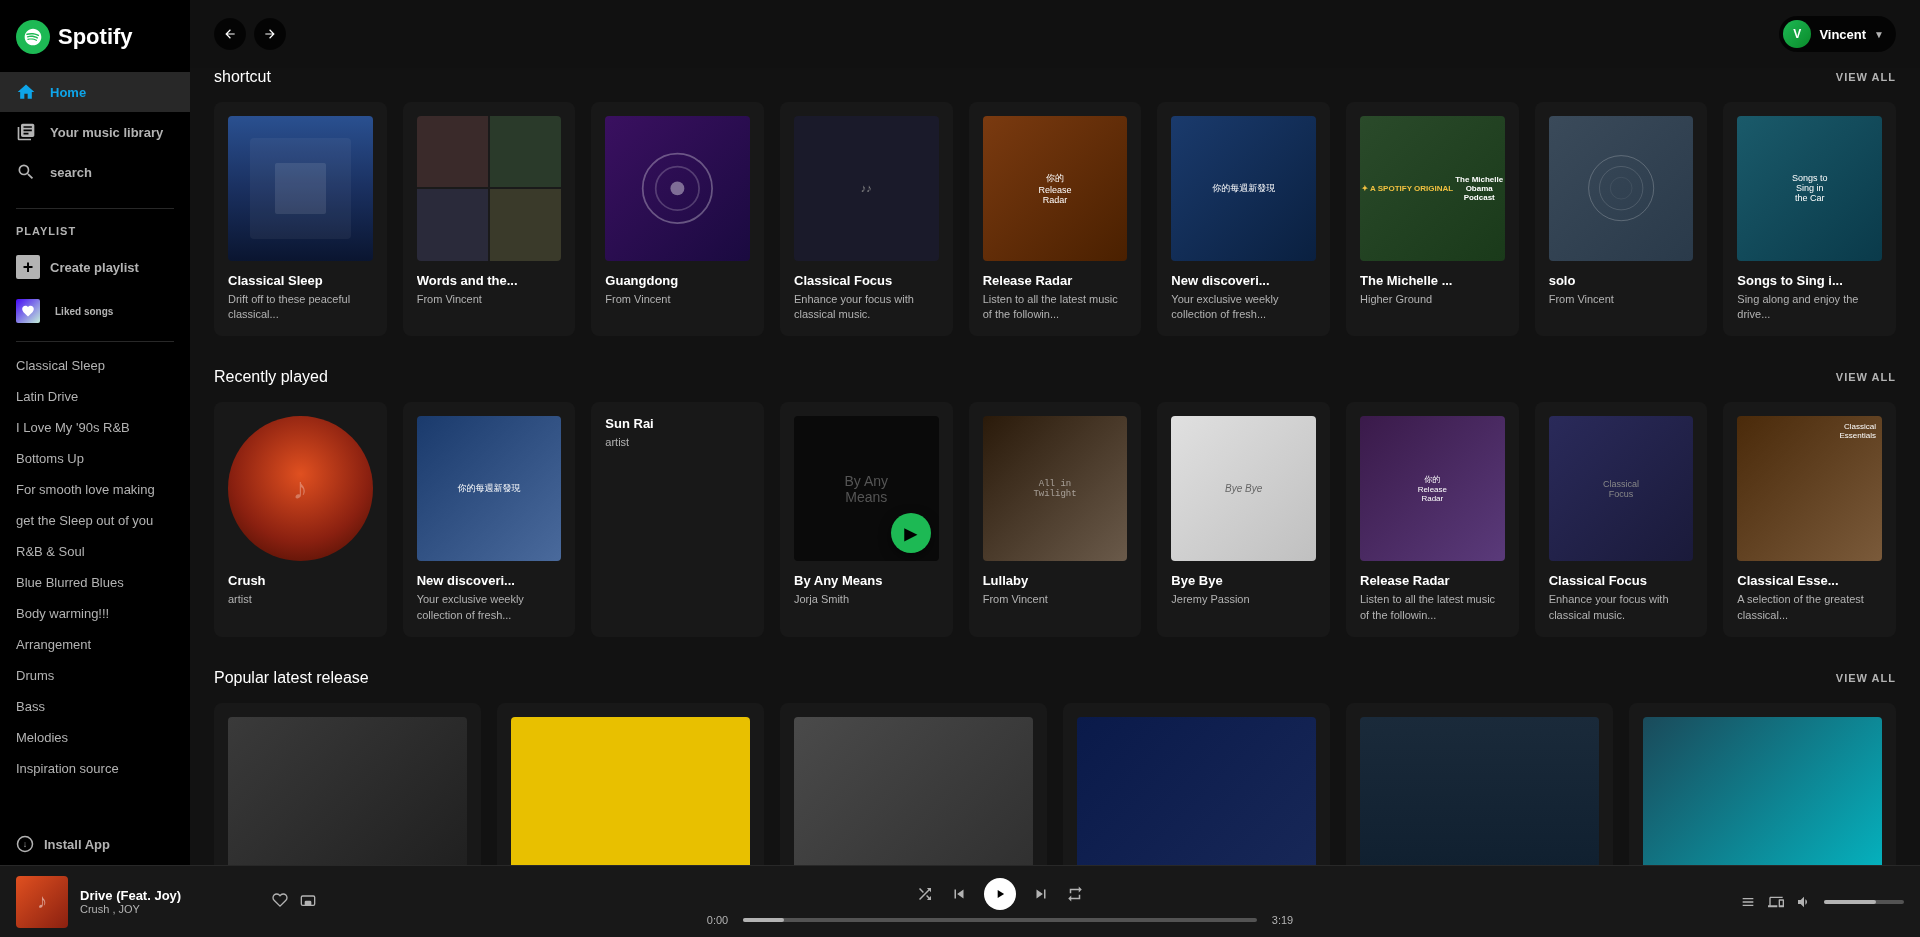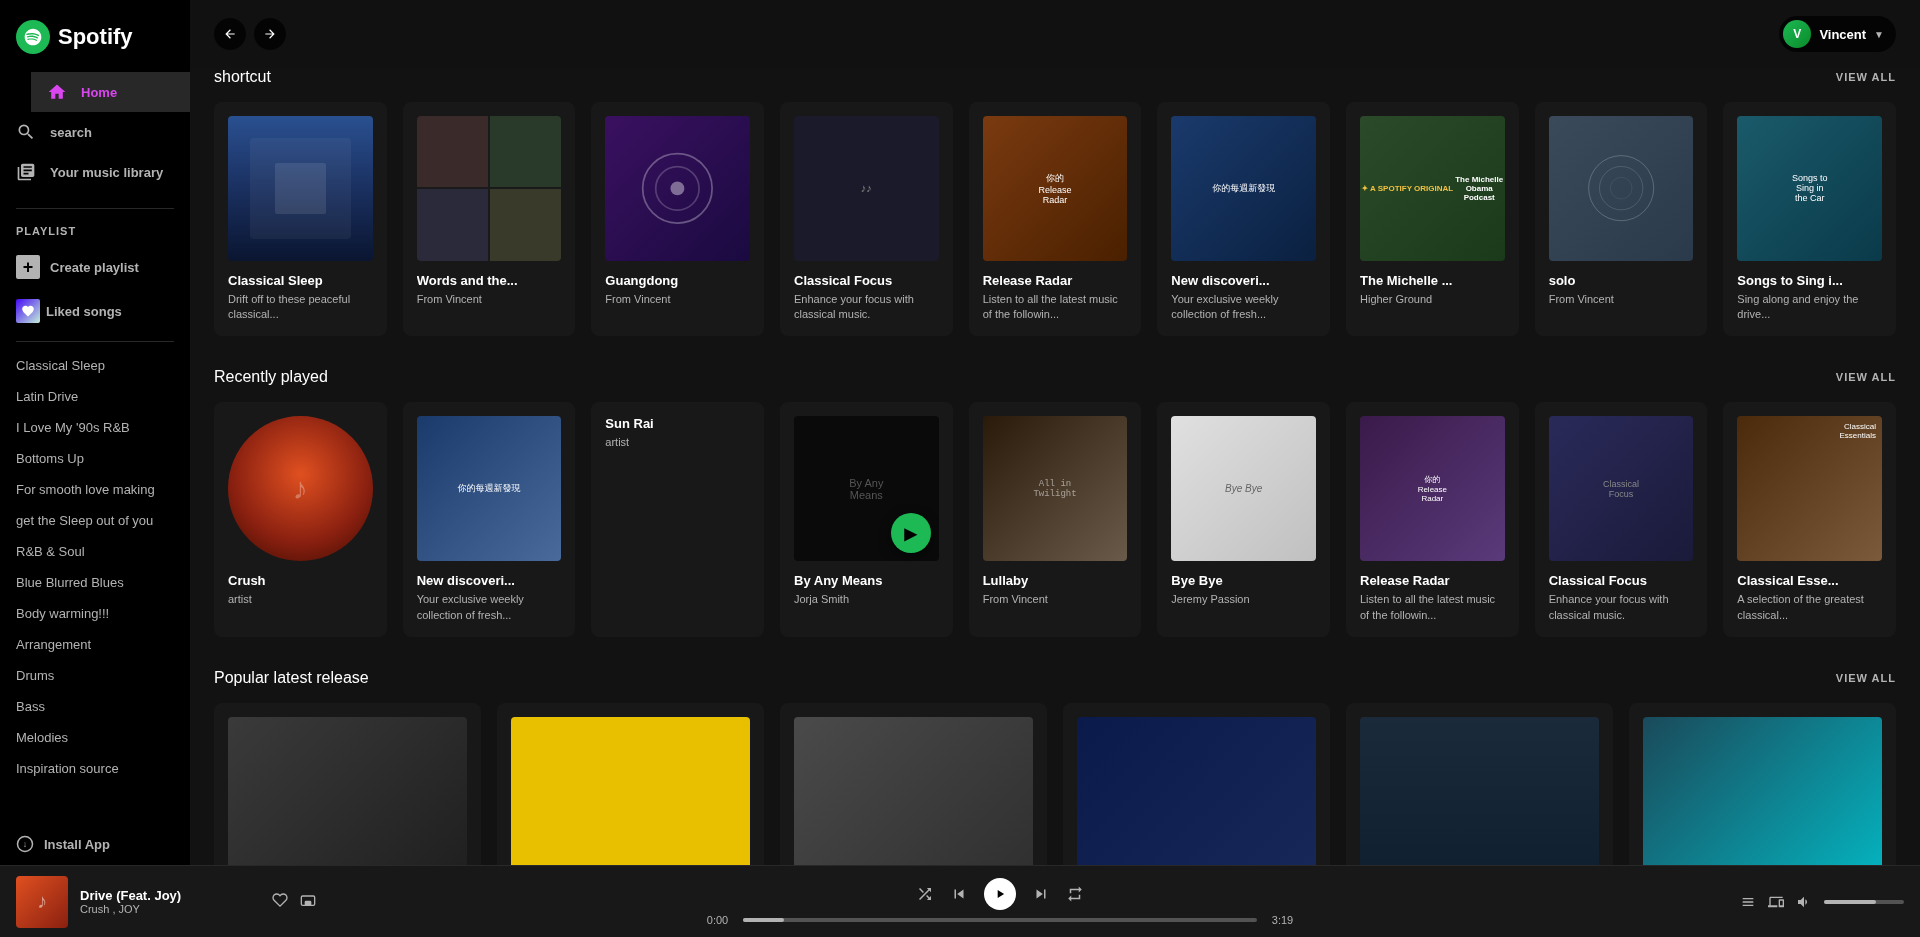--- a/index.html
+++ b/index.html
@@ -10,33 +10,33 @@
     
     .sidebar { width: 190px; background: #000; display: flex; flex-direction: column; overflow-y: auto; flex-shrink: 0; }
     .sidebar-logo { display: flex; align-items: center; padding: 20px 16px 10px; gap: 10px; }
     .spotify-logo { display: flex; align-items: center; gap: 8px; }
     .spotify-logo-circle { width: 34px; height: 34px; background: #1DB954; border-radius: 50%; display: flex; align-items: center; justify-content: center; }
     .spotify-logo-circle svg { width: 20px; height: 20px; }
     .spotify-logo-text { font-size: 22px; font-weight: 700; color: #fff; }
     
     .sidebar-nav { padding: 8px 0; }
     .sidebar-nav-item { display: flex; align-items: center; gap: 14px; padding: 10px 16px; cursor: pointer; color: #b3b3b3; font-size: 13px; font-weight: 600; }
-    .sidebar-nav-item.active { color: #d946ef; background: #282828; margin-left: 31px; }
+    .sidebar-nav-item.active { color: #0ea5e9; background: #282828; }
     .sidebar-nav-item .nav-icon { width: 20px; height: 20px; fill: currentColor; }
     
     .sidebar-divider { border: none; border-top: 1px solid #282828; margin: 8px 16px; }
     
     .sidebar-section-title { padding: 8px 16px; font-size: 11px; font-weight: 700; color: #b3b3b3; letter-spacing: 1px; text-transform: uppercase; }
     
     .sidebar-playlist-item { padding: 8px 16px; font-size: 13px; color: #b3b3b3; cursor: pointer; white-space: nowrap; overflow: hidden; text-overflow: ellipsis; }
     
     .sidebar-create-btn { display: flex; align-items: center; gap: 10px; padding: 10px 16px; cursor: pointer; color: #b3b3b3; font-size: 13px; font-weight: 600; }
     .create-icon { width: 24px; height: 24px; background: #b3b3b3; border-radius: 2px; display: flex; align-items: center; justify-content: center; color: #000; font-size: 18px; font-weight: 700; }
     
-    .liked-songs-btn { display: flex; align-items: center; gap: 6px; padding: 10px 16px; cursor: pointer; color: #b3b3b3; font-size: 13px; font-weight: 600; }
+    .liked-songs-btn { display: flex; align-items: center; gap: 15px; padding: 10px 16px; cursor: pointer; color: #b3b3b3; font-size: 10px; font-weight: 600; }
     .liked-icon { width: 24px; height: 24px; background: linear-gradient(135deg, #450af5, #c4efd9); border-radius: 2px; display: flex; align-items: center; justify-content: center; }
     
     .install-app { display: flex; align-items: center; gap: 10px; padding: 12px 16px; cursor: pointer; color: #b3b3b3; font-size: 13px; font-weight: 600; margin-top: auto; }
     
     
     .main-content { flex: 1; background: #121212; overflow-y: auto; }
     
     .top-bar { display: flex; align-items: center; justify-content: space-between; padding: 16px 24px; background: rgba(18,18,18,0.9); position: sticky; top: 0; z-index: 10; }
     .nav-arrows { display: flex; gap: 8px; }
     .nav-btn { width: 32px; height: 32px; background: rgba(0,0,0,0.7); border-radius: 50%; border: none; cursor: pointer; display: flex; align-items: center; justify-content: center; color: #fff; }
@@ -120,29 +120,29 @@
 
     <nav class="sidebar-nav">
       <div class="sidebar-nav-item active">
         <svg class="nav-icon" viewBox="0 0 24 24">
             <path d="M10 20v-6h4v6h5v-8h3L12 3 2 12h3v8z"></path>
           </svg>
         <span>Home</span>
       </div>
       <div class="sidebar-nav-item">
         <svg class="nav-icon" viewBox="0 0 24 24">
-            <path d="M15.5 14h-.79l-.28-.27A6.47 6.47 0 0 0 16 9.5 6.5 6.5 0 1 0 9.5 16c1.61 0 3.09-.59 4.23-1.57l.27.28v.79l5 4.99L20.49 19l-4.99-5zm-6 0C7.01 14 5 11.99 5 9.5S7.01 5 9.5 5 14 7.01 14 9.5 11.99 14 9.5 14z"></path>
-          </svg>
-        <span>search</span>
+            <path d="M4 6H2v14c0 1.1.9 2 2 2h14v-2H4V6zm16-4H8c-1.1 0-2 .9-2 2v12c0 1.1.9 2 2 2h12c1.1 0 2-.9 2-2V4c0-1.1-.9-2-2-2zm-1 9H9V9h10v2zm-4 4H9v-2h6v2zm4-8H9V5h10v2z"></path>
+          </svg>
+        <span>Your music library</span>
       </div>
       <div class="sidebar-nav-item">
         <svg class="nav-icon" viewBox="0 0 24 24">
-            <path d="M4 6H2v14c0 1.1.9 2 2 2h14v-2H4V6zm16-4H8c-1.1 0-2 .9-2 2v12c0 1.1.9 2 2 2h12c1.1 0 2-.9 2-2V4c0-1.1-.9-2-2-2zm-1 9H9V9h10v2zm-4 4H9v-2h6v2zm4-8H9V5h10v2z"></path>
-          </svg>
-        <span>Your music library</span>
+            <path d="M15.5 14h-.79l-.28-.27A6.47 6.47 0 0 0 16 9.5 6.5 6.5 0 1 0 9.5 16c1.61 0 3.09-.59 4.23-1.57l.27.28v.79l5 4.99L20.49 19l-4.99-5zm-6 0C7.01 14 5 11.99 5 9.5S7.01 5 9.5 5 14 7.01 14 9.5 11.99 14 9.5 14z"></path>
+          </svg>
+        <span>search</span>
       </div>
     </nav>
 
     <hr class="sidebar-divider">
 
     <div class="sidebar-section-title">PLAYLIST</div>
 
     <div class="sidebar-create-btn">
       <div class="create-icon">+</div>
       <span>Create playlist</span>
@@ -354,21 +354,21 @@
           </div>
 
           <div class="card">
             <div class="card-title">Sun Rai</div>
             <div class="card-subtitle">artist</div>
           </div>
 
           <div class="card">
             <div class="card-image" style="background:#0a0a0a;">
               <div style="width:100%;height:100%;display:flex;align-items:center;justify-content:center;">
-                <div style="color:#555;font-size:11px;text-align:center;">By Any<br>Means</div>
+                <div style="color:#555;font-size:14px;text-align:center;">By Any<br>Means</div>
               </div>
               <div class="play-btn-overlay play-btn-overlay-visible" style="color:black;font-weight:700;">▶</div>
             </div>
             <div class="card-title">By Any Means</div>
             <div class="card-subtitle">Jorja Smith</div>
           </div>
 
           <div class="card">
             <div class="card-image" style="background: linear-gradient(135deg, #2a1a0a 0%, #4a3a2a 50%, #6a5a4a 100%);">
               <div style="width:100%;height:100%;display:flex;align-items:center;justify-content:center;">

